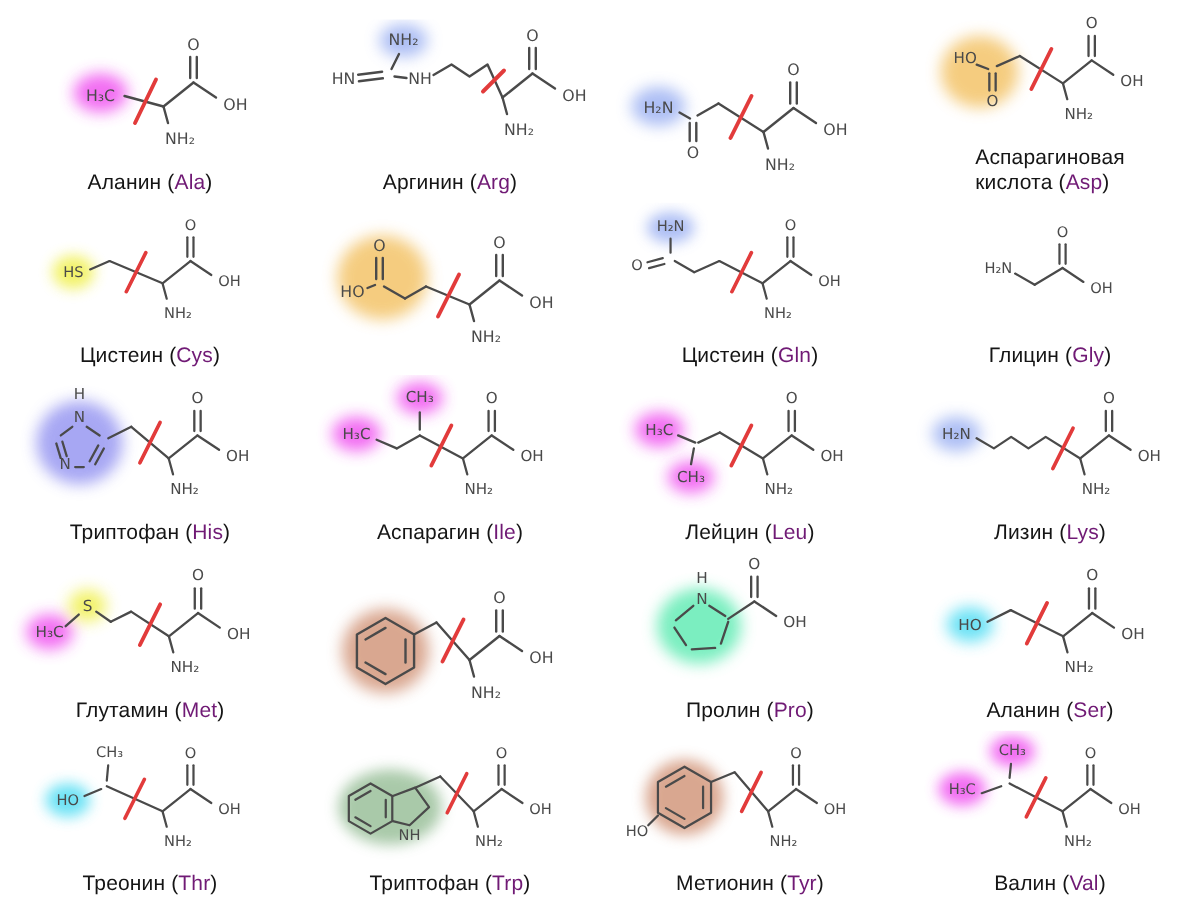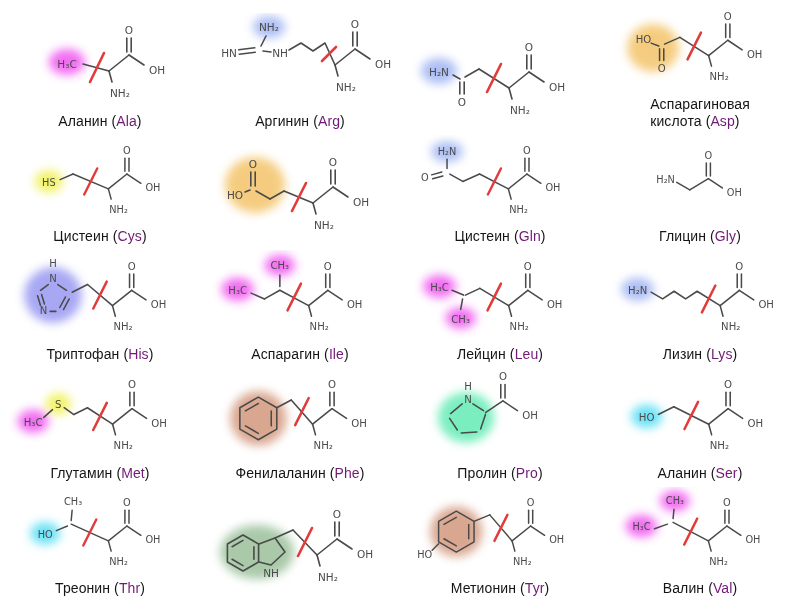--- a/index.html
+++ b/index.html
@@ -452,23 +452,20 @@
         </g>
         <g>
           <text x="128" y="17" class="atom" dominant-baseline="central">O</text>
           <text x="156" y="57" class="atom" dominant-baseline="central">OH</text>
           <text x="119" y="80" class="atom" dominant-baseline="central">NH₂</text>
         </g>
         <g>
           <line x1="104" y1="31" x2="90" y2="59" class="slash"></line>
         </g>
       </svg>
-      <div class="cap">
-        <div><span>Фенилаланин</span><span> (</span><span class="ab">Phe</span><span>)</span></div>
-      </div>
     </div>
     <div class="cell">
       <svg viewBox="0 0 190 100" preserveAspectRatio="xMidYMax meet" class="structure">
         <g>
           <ellipse cx="60" cy="51" rx="29" ry="26" fill="#4fe9ab" class="glow" filter="url(#blur5)"></ellipse>
         </g>
         <g>
           <line x1="67" y1="37" x2="78" y2="44" class="bond"></line>
           <line x1="80" y1="48" x2="75" y2="63" class="bond"></line>
           <line x1="71" y1="66" x2="55" y2="67" class="bond"></line>
@@ -571,20 +568,23 @@
         <g>
           <text x="66" y="76" class="atom" dominant-baseline="central">NH</text>
           <text x="132" y="17" class="atom" dominant-baseline="central">O</text>
           <text x="160" y="57" class="atom" dominant-baseline="central">OH</text>
           <text x="123" y="80" class="atom" dominant-baseline="central">NH₂</text>
         </g>
         <g>
           <line x1="107" y1="31" x2="93" y2="59" class="slash"></line>
         </g>
       </svg>
+      <div class="cap">
+        <div><span>Триптофан</span><span> (</span><span class="ab">Trp</span><span>)</span></div>
+      </div>
     </div>
     <div class="cell">
       <svg viewBox="0 0 190 100" preserveAspectRatio="xMidYMax meet" class="structure">
         <g>
           <ellipse cx="48" cy="48" rx="28" ry="27" fill="#cd8a6c" class="glow" filter="url(#blur5)"></ellipse>
         </g>
         <g>
           <polygon points="48,26 67.05255888325766,37 67.05255888325766,59 48,70 28.947441116742347,59 28.94744111674235,37" class="bond" fill="none"></polygon>
           <line x1="61.33679121828036" y1="40.3" x2="61.33679121828036" y2="55.7" class="bond"></line>
           <line x1="48" y1="63.4" x2="34.663208781719646" y2="55.7" class="bond"></line>

